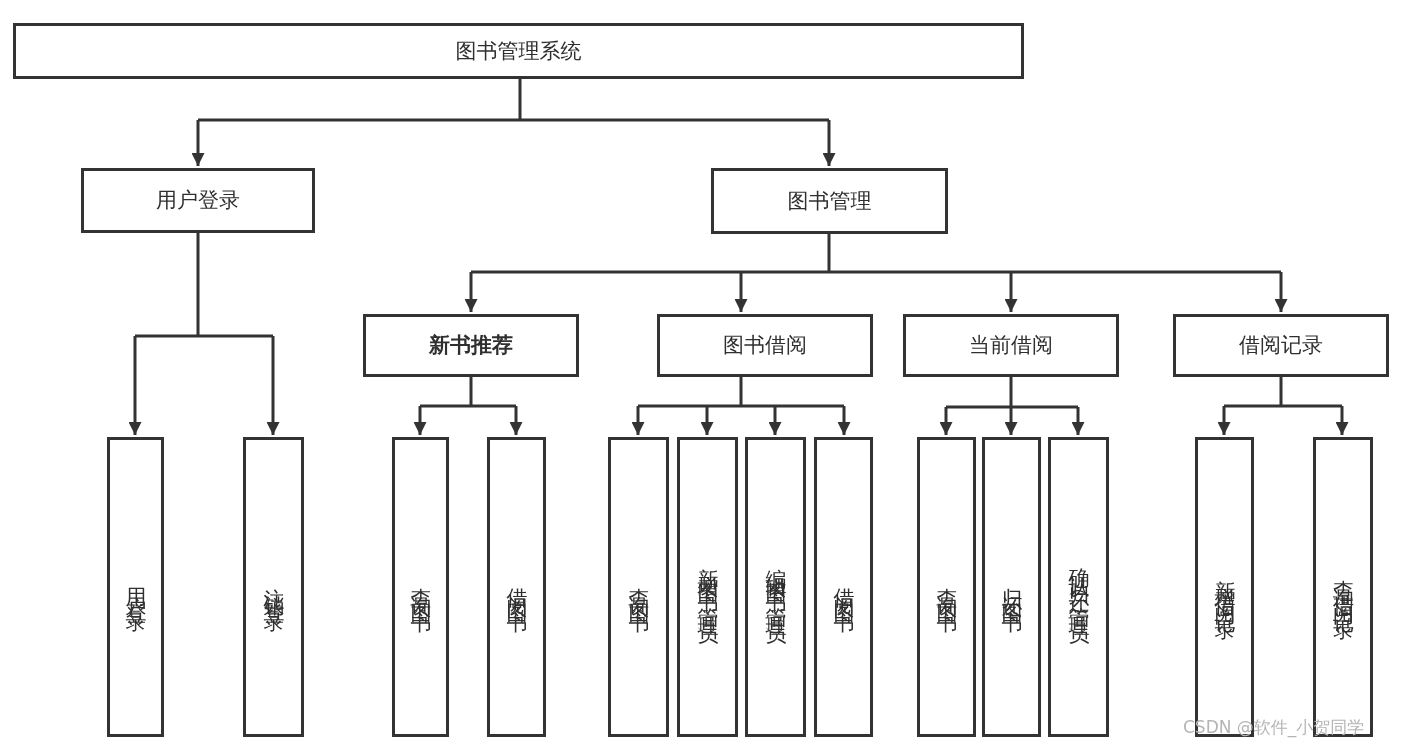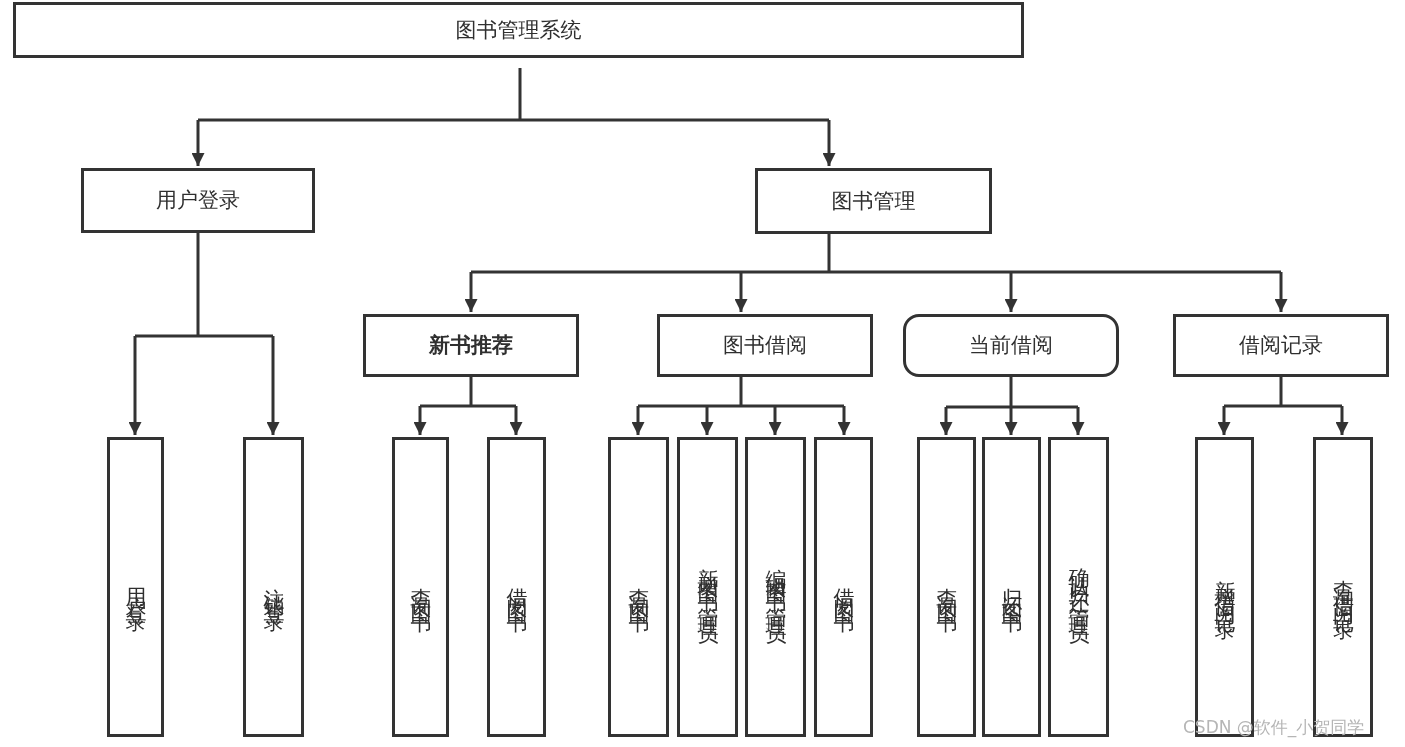--- a/index.html
+++ b/index.html
@@ -85,28 +85,28 @@
     <path class="wire" marker-end="url(#arw)" d="M707 406 V435"></path>
     <path class="wire" marker-end="url(#arw)" d="M775 406 V435"></path>
     <path class="wire" marker-end="url(#arw)" d="M844 406 V435"></path>
     <path class="wire" marker-end="url(#arw)" d="M946 407 V435"></path>
     <path class="wire" marker-end="url(#arw)" d="M1011 407 V435"></path>
     <path class="wire" marker-end="url(#arw)" d="M1078 407 V435"></path>
     <path class="wire" marker-end="url(#arw)" d="M1224 406 V435"></path>
     <path class="wire" marker-end="url(#arw)" d="M1342 406 V435"></path>
   </svg>
 
-  <div class="node" style="left:13px;top:2px;width:1011px;height:56px;">图书管理系统</div>
+  <div class="node" style="left:13px;top:23px;width:1011px;height:56px;">图书管理系统</div>
 
   <div class="node" style="left:81px;top:168px;width:234px;height:65px;">用户登录</div>
-  <div class="node" style="left:711px;top:168px;width:237px;height:66px;margin-left:44px;">图书管理</div>
+  <div class="node" style="left:711px;top:168px;width:237px;height:66px;">图书管理</div>
 
   <div class="node" style="left:363px;top:314px;width:216px;height:63px;font-weight:bold;">新书推荐</div>
   <div class="node" style="left:633px;top:314px;width:216px;height:63px;margin-left:24px;">图书借阅</div>
-  <div class="node" style="left:903px;top:314px;width:216px;height:63px;border-radius:16px;">当前借阅</div>
+  <div class="node" style="left:903px;top:314px;width:216px;height:63px;">当前借阅</div>
   <div class="node" style="left:1173px;top:314px;width:216px;height:63px;">借阅记录</div>
 
   <div class="node vnode" style="left:107px;top:437px;width:57px;height:300px;">用户登录</div>
   <div class="node vnode" style="left:243px;top:437px;width:61px;height:300px;">注销登录</div>
 
   <div class="node vnode" style="left:392px;top:437px;width:57px;height:300px;">查询图书</div>
   <div class="node vnode" style="left:487px;top:437px;width:59px;height:300px;">借阅图书</div>
 
   <div class="node vnode" style="left:608px;top:437px;width:61px;height:300px;">查询图书</div>
   <div class="node vnode" style="left:677px;top:437px;width:61px;height:300px;">新增图书（管理员）</div>

